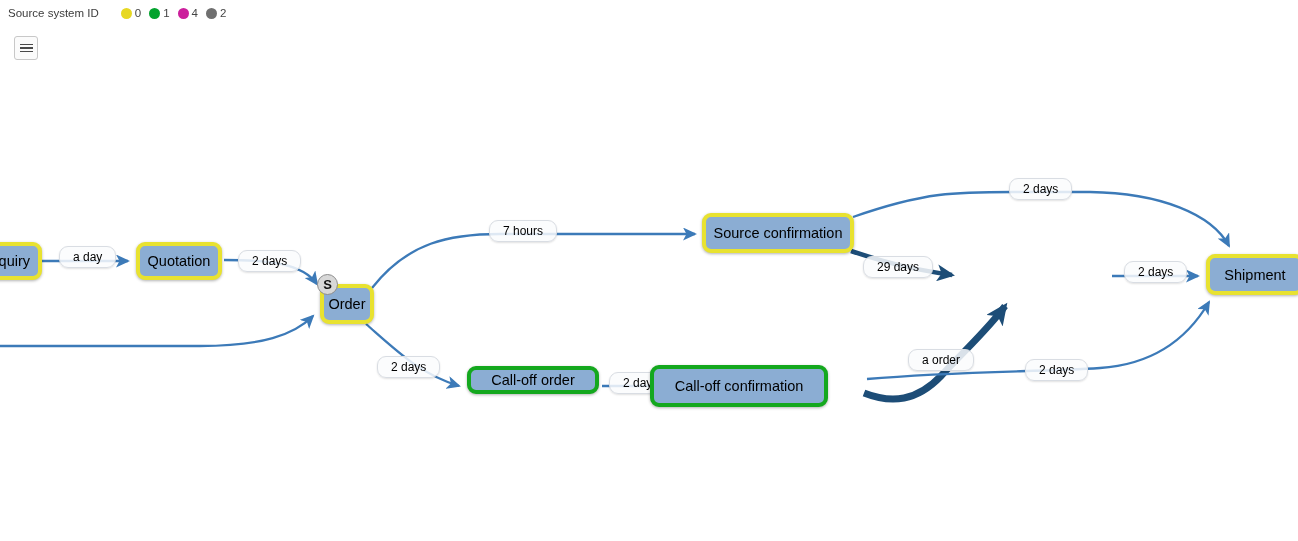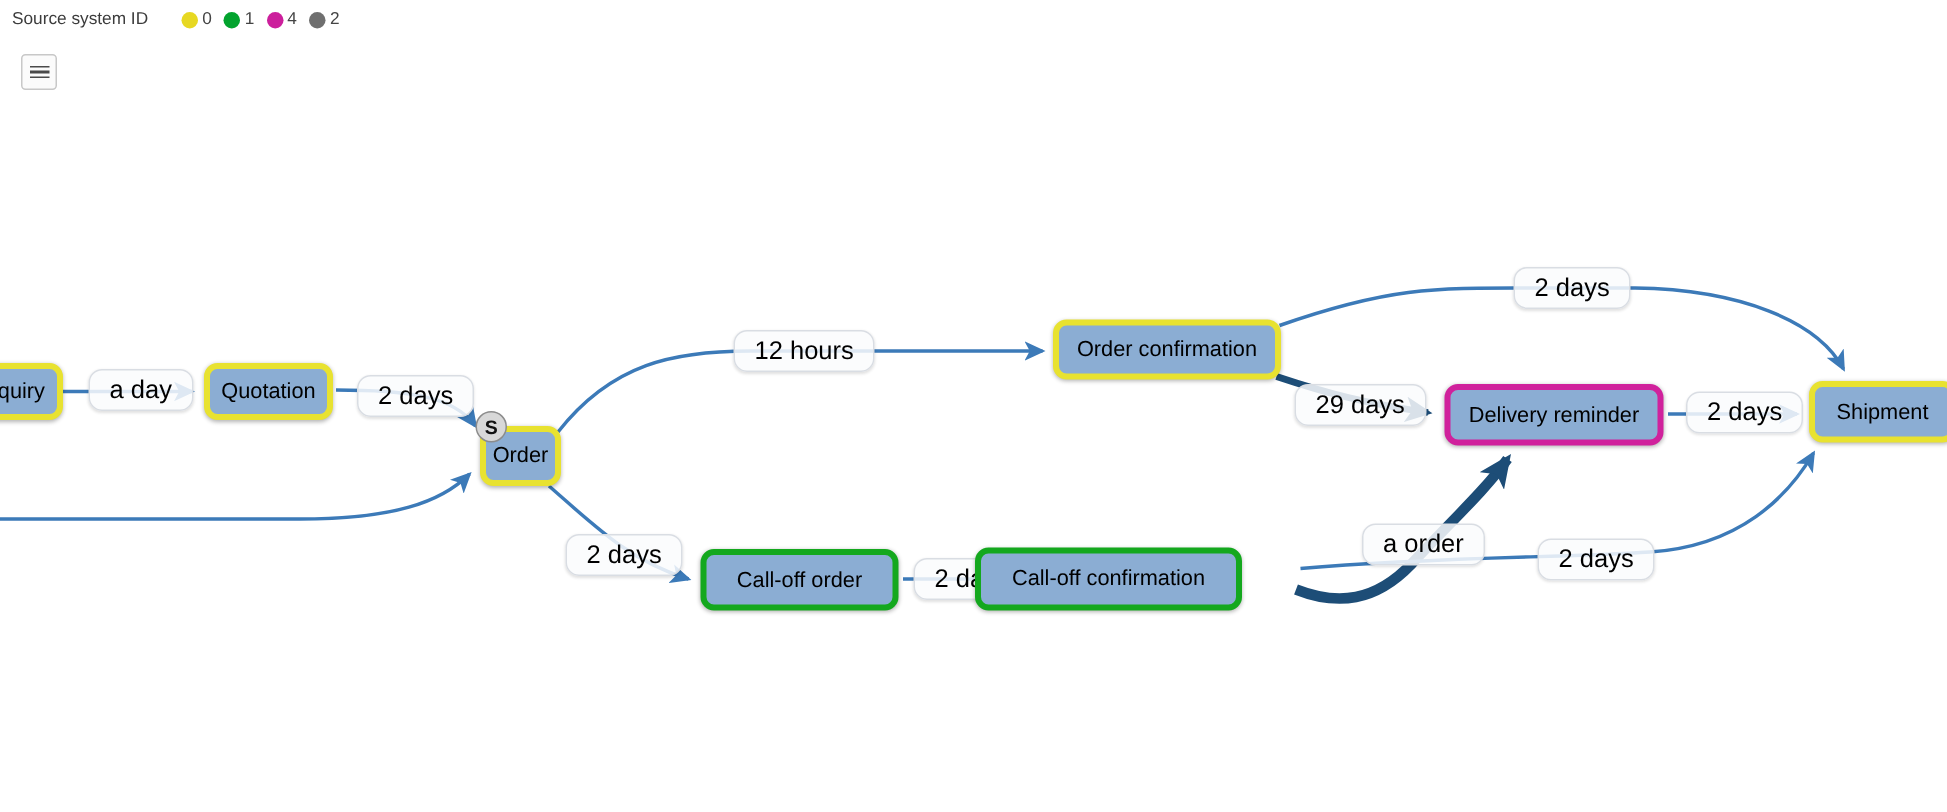--- a/index.html
+++ b/index.html
@@ -49,21 +49,21 @@
   .border-yellow  { border-color: #e8e230; }
   .border-green   { border-color: #14a81e; }
   .border-magenta { border-color: #d0219c; }
   .node-inquiry { justify-content: flex-end; padding-right: 8px; }
 
   
   .edge-label {
     position: absolute; z-index: 2;
     background: rgba(250,251,253,0.85);
     border: 1px solid #d9dde3; border-radius: 9px;
-    padding: 3px 13px; font-size: 17px; color: #000;
+    padding: 3px 13px; font-size: 12px; color: #000;
     box-shadow: 0 1px 2px rgba(0,0,0,0.12);
     white-space: nowrap; cursor: pointer;
   }
 
   
   .s-badge {
     position: absolute; left: 317px; top: 274px; width: 21px; height: 21px;
     z-index: 4; background: #d8d8d8; border: 1.5px solid #8c8c8c; border-radius: 50%;
     display: flex; align-items: center; justify-content: center;
     font-size: 13px; font-weight: 600; color: #111;
@@ -124,32 +124,31 @@
     <path d="M 1112 276 L 1198 276" stroke="#3c7ab8" stroke-width="2.3" fill="none" marker-end="url(#arrBlue)"></path>
     <path d="M 366 324 C 398 352 420 374 459 386" stroke="#3c7ab8" stroke-width="2.3" fill="none" marker-end="url(#arrBlue)"></path>
     <path d="M 602 386 L 679 386" stroke="#3c7ab8" stroke-width="2.3" fill="none" marker-end="url(#arrBlue)"></path>
     <path d="M 864 393 C 892 404 917 401 941 376 C 966 349 990 327 1005 306" stroke="#1d4d77" stroke-width="7" fill="none" marker-end="url(#arrNavyBig)"></path>
     <path d="M 867 379 C 960 371 1040 372 1100 368 C 1160 364 1192 331 1209 302" stroke="#3c7ab8" stroke-width="2.3" fill="none" marker-end="url(#arrBlue)"></path>
     <path d="M 1284 276 L 1298 276" stroke="#3c7ab8" stroke-width="2.3" fill="none"></path>
   </svg>
 
   <div class="edge-label" style="left:59px;  top:246px;">a day</div>
   <div class="edge-label" style="left:238px; top:250px;">2 days</div>
-  <div class="edge-label" style="left:489px; top:220px;">12 hours</div>
+  <div class="edge-label" style="left:489px; top:220px;">7 hours</div>
   <div class="edge-label" style="left:1009px;top:178px;">2 days</div>
   <div class="edge-label" style="left:863px; top:256px;">29 days</div>
   <div class="edge-label" style="left:1124px;top:261px;">2 days</div>
   <div class="edge-label" style="left:377px; top:356px;">2 days</div>
   <div class="edge-label" style="left:609px; top:372px;">2 days</div>
   <div class="edge-label" style="left:908px; top:349px;">a order</div>
   <div class="edge-label" style="left:1025px;top:359px;">2 days</div>
 
   <div class="node border-yellow node-inquiry" style="left:-36px; top:242px; width:78px;  height:38px;">quiry</div>
   <div class="node border-yellow" style="left:136px; top:242px; width:86px;  height:38px;">Quotation</div>
   <div class="node border-yellow" style="left:320px; top:284px; width:54px;  height:40px;">Order</div>
-  <div class="node border-yellow" style="left:702px; top:213px; width:152px; height:40px;">Order confirmation</div>
-  <div class="node border-magenta" style="left:963px; top:256px; width:146px; height:41px;">Delivery reminder</div>
+  <div class="node border-yellow" style="left:702px; top:213px; width:152px; height:40px;">Source confirmation</div>
   <div class="node border-yellow" style="left:1206px;top:254px; width:98px;  height:41px;">Shipment</div>
-  <div class="node border-green" style="left:467px; top:366px; width:132px; height:41px;">Call-off order</div>
+  <div class="node border-green" style="left:467px; top:366px; width:132px; height:28px;">Call-off order</div>
   <div class="node border-green" style="left:650px; top:365px; width:178px; height:42px;">Call-off confirmation</div>
 
   <div class="s-badge">S</div>
 </div>
 
 </body></html>

